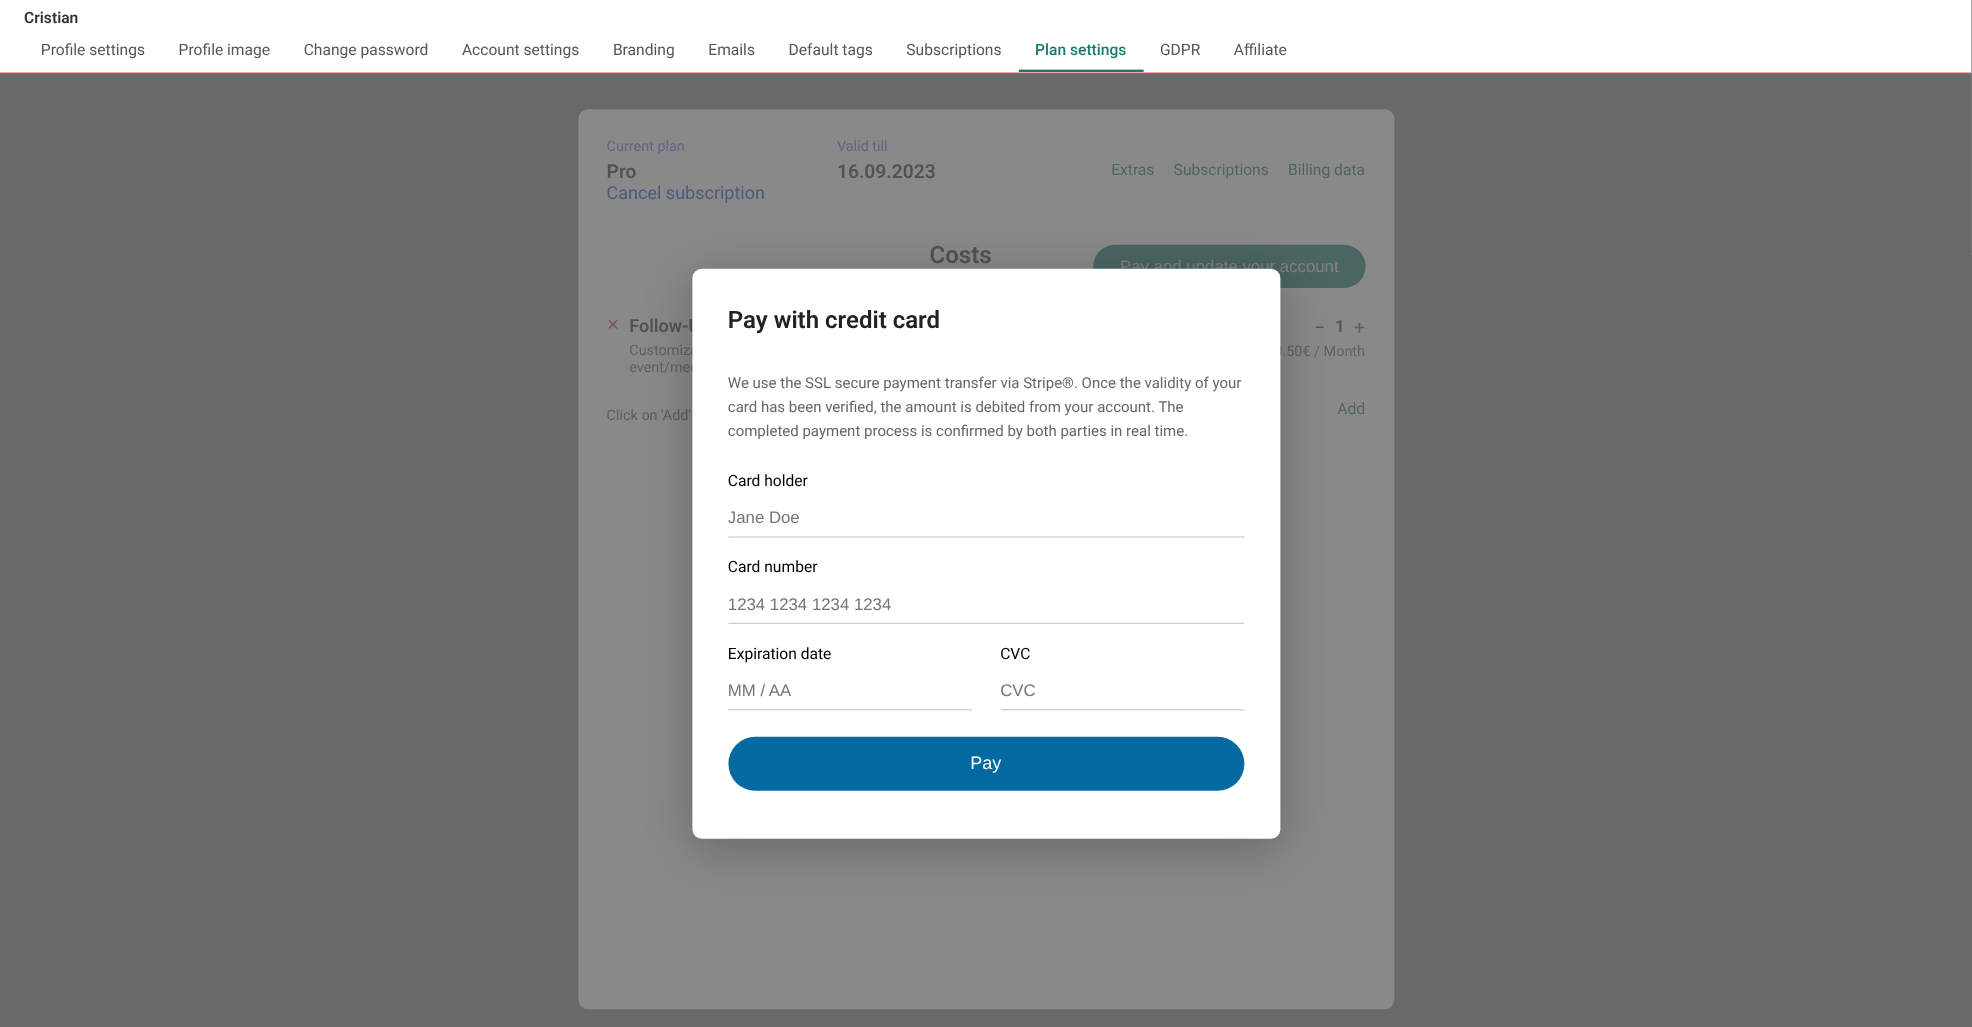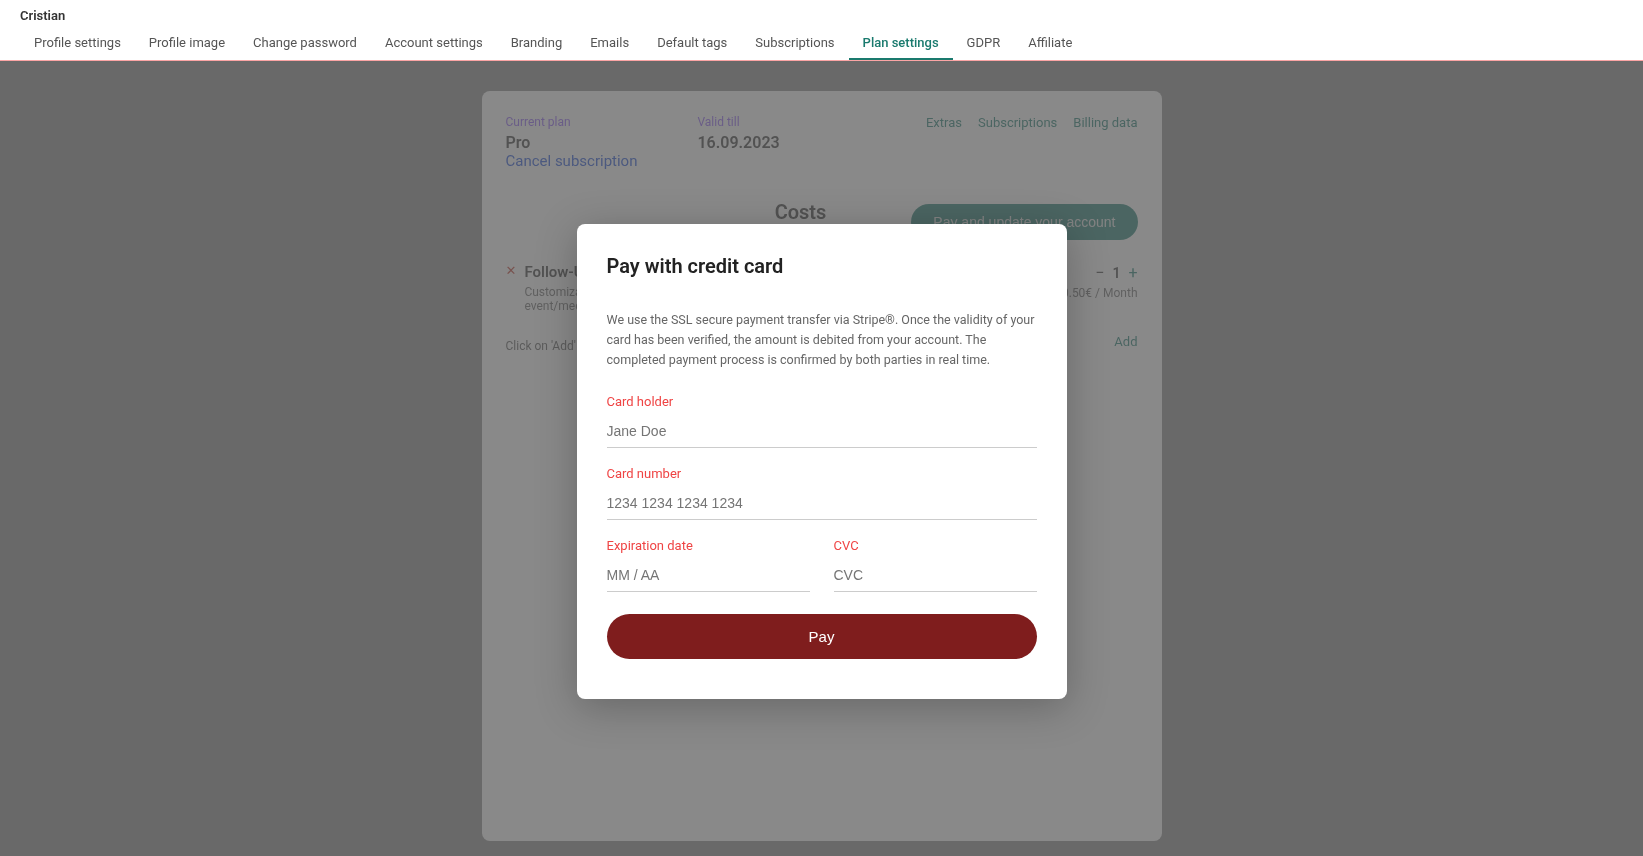--- a/index.html
+++ b/index.html
@@ -189,21 +189,21 @@
       font-size: 12.5px;
       color: #666;
       line-height: 1.6;
       margin-bottom: 24px;
     }
     .form-group {
       margin-bottom: 18px;
     }
     .form-label {
       font-size: 13px;
-      color: #ef4444;
+      color: #000000;
       margin-bottom: 6px;
       display: block;
     }
     .form-input {
       width: 100%;
       border: none;
       border-bottom: 1px solid #ccc;
       padding: 8px 0;
       font-size: 14px;
       color: #999;
@@ -214,21 +214,21 @@
       display: flex;
       gap: 24px;
       margin-bottom: 18px;
     }
     .form-row .form-group {
       flex: 1;
       margin-bottom: 0;
     }
     .pay-btn {
       width: 100%;
-      background: #7f1d1d;
+      background: #0369a1;
       color: #fff;
       border: none;
       border-radius: 24px;
       padding: 14px;
       font-size: 15px;
       font-weight: 500;
       cursor: pointer;
       margin-top: 4px;
       margin-bottom: 16px;
     }
@@ -266,21 +266,21 @@
       <div class="bg-card-top">
         <div>
           <div class="bg-label">Current plan</div>
           <div class="bg-value">Pro</div>
           <div class="bg-cancel">Cancel subscription</div>
         </div>
         <div>
           <div class="bg-label">Valid till</div>
           <div class="bg-value">16.09.2023</div>
         </div>
-        <div style="flex:1; display:flex; justify-content:flex-end; align-items:flex-start;">
+        <div style="flex:1; display:flex; justify-content:flex-end; align-items:center;">
           <div class="bg-links" style="margin-bottom:0;">
             <span class="bg-link">Extras</span>
             <span class="bg-link">Subscriptions</span>
             <span class="bg-link">Billing data</span>
           </div>
         </div>
       </div>
 
       <div style="display:flex; justify-content:flex-end; align-items:center; gap:36px; margin-bottom:16px;">
         <div>

